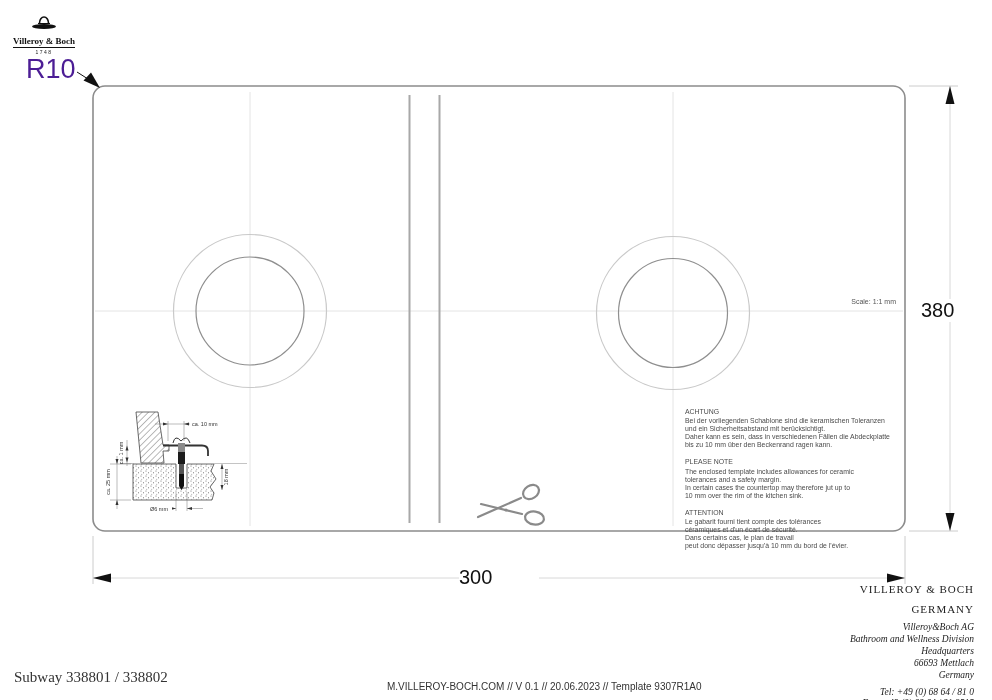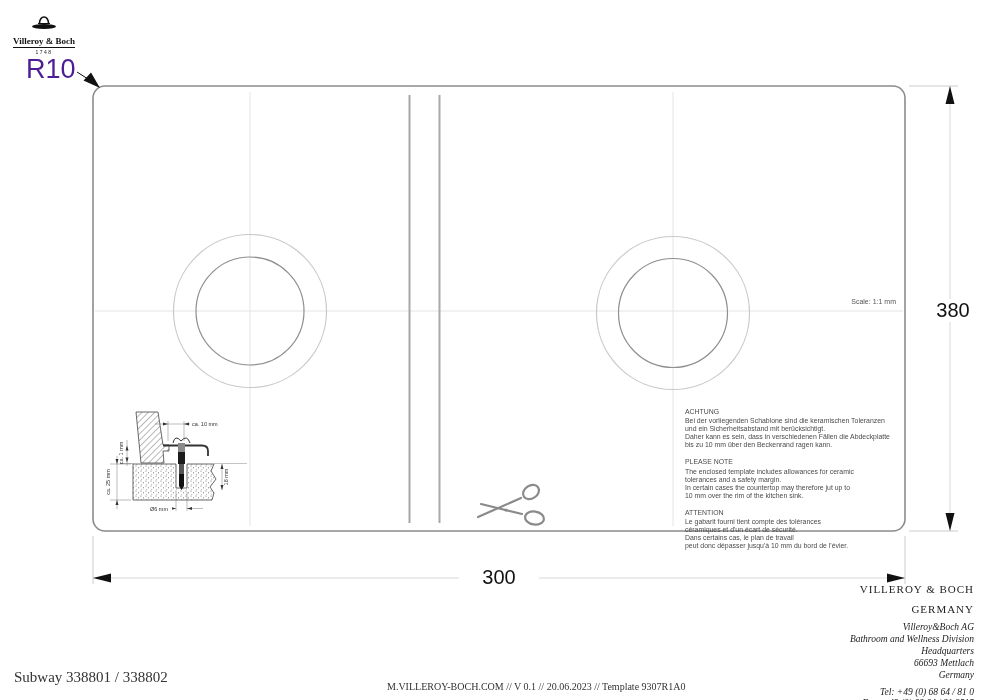--- a/index.html
+++ b/index.html
@@ -10,33 +10,33 @@
   .pre{white-space:pre-line;}
 
   
   .logo{left:13px;top:8px;width:62px;text-align:center;}
   .logo-name{display:inline-block;font-family:"Liberation Serif",serif;font-weight:bold;
              font-size:9px;border-bottom:1.4px solid #111;padding-bottom:1px;white-space:nowrap;}
   .logo-year{font-size:5px;letter-spacing:1.5px;color:#222;margin-top:1px;}
 
   
   .r10{left:26px;top:54px;font-size:27px;color:#4c1d95;}
-  .dim-label{background:#fff;font-size:20px;color:#111;text-align:center;}
+  .dim-label{background:#fff;font-size:20px;color:#111;text-align:left;}
   .dim-690{left:459px;top:566px;width:80px;}
   .dim-380{left:921px;top:299px;width:64px;}
   .scale{left:758px;top:298px;width:138px;text-align:right;font-size:7px;color:#555;}
 
   
   .notes{left:685px;top:408px;width:222px;font-size:6.9px;line-height:8.1px;color:#4a4a4a;}
   .note{margin-bottom:9px;}
   .note-h{margin-bottom:1px;}
 
   
   .product{left:14px;top:669px;font-family:"Liberation Serif",serif;font-size:15px;color:#333;}
-  .meta{left:387px;top:681px;font-family:Liberation Serif, serif;font-size:10px;color:#333;text-align:center;}
+  .meta{left:387px;top:681px;font-family:Liberation Sans, sans-serif;font-size:10px;color:#333;text-align:center;}
   .addr-block{right:18px;top:583px;text-align:right;font-family:"Liberation Serif",serif;color:#222;}
   .addr-company{font-size:11px;letter-spacing:1px;line-height:12px;margin-bottom:8px;}
   .addr-country{font-size:11px;letter-spacing:1px;line-height:12px;margin-bottom:6px;}
   .addr-lines{font-style:italic;font-size:9.5px;line-height:12px;margin-bottom:6px;}
   .addr-contact{font-style:italic;font-size:9.5px;line-height:10.8px;}
 </style>
 </head>
 <body>
 
 <div class="page">

